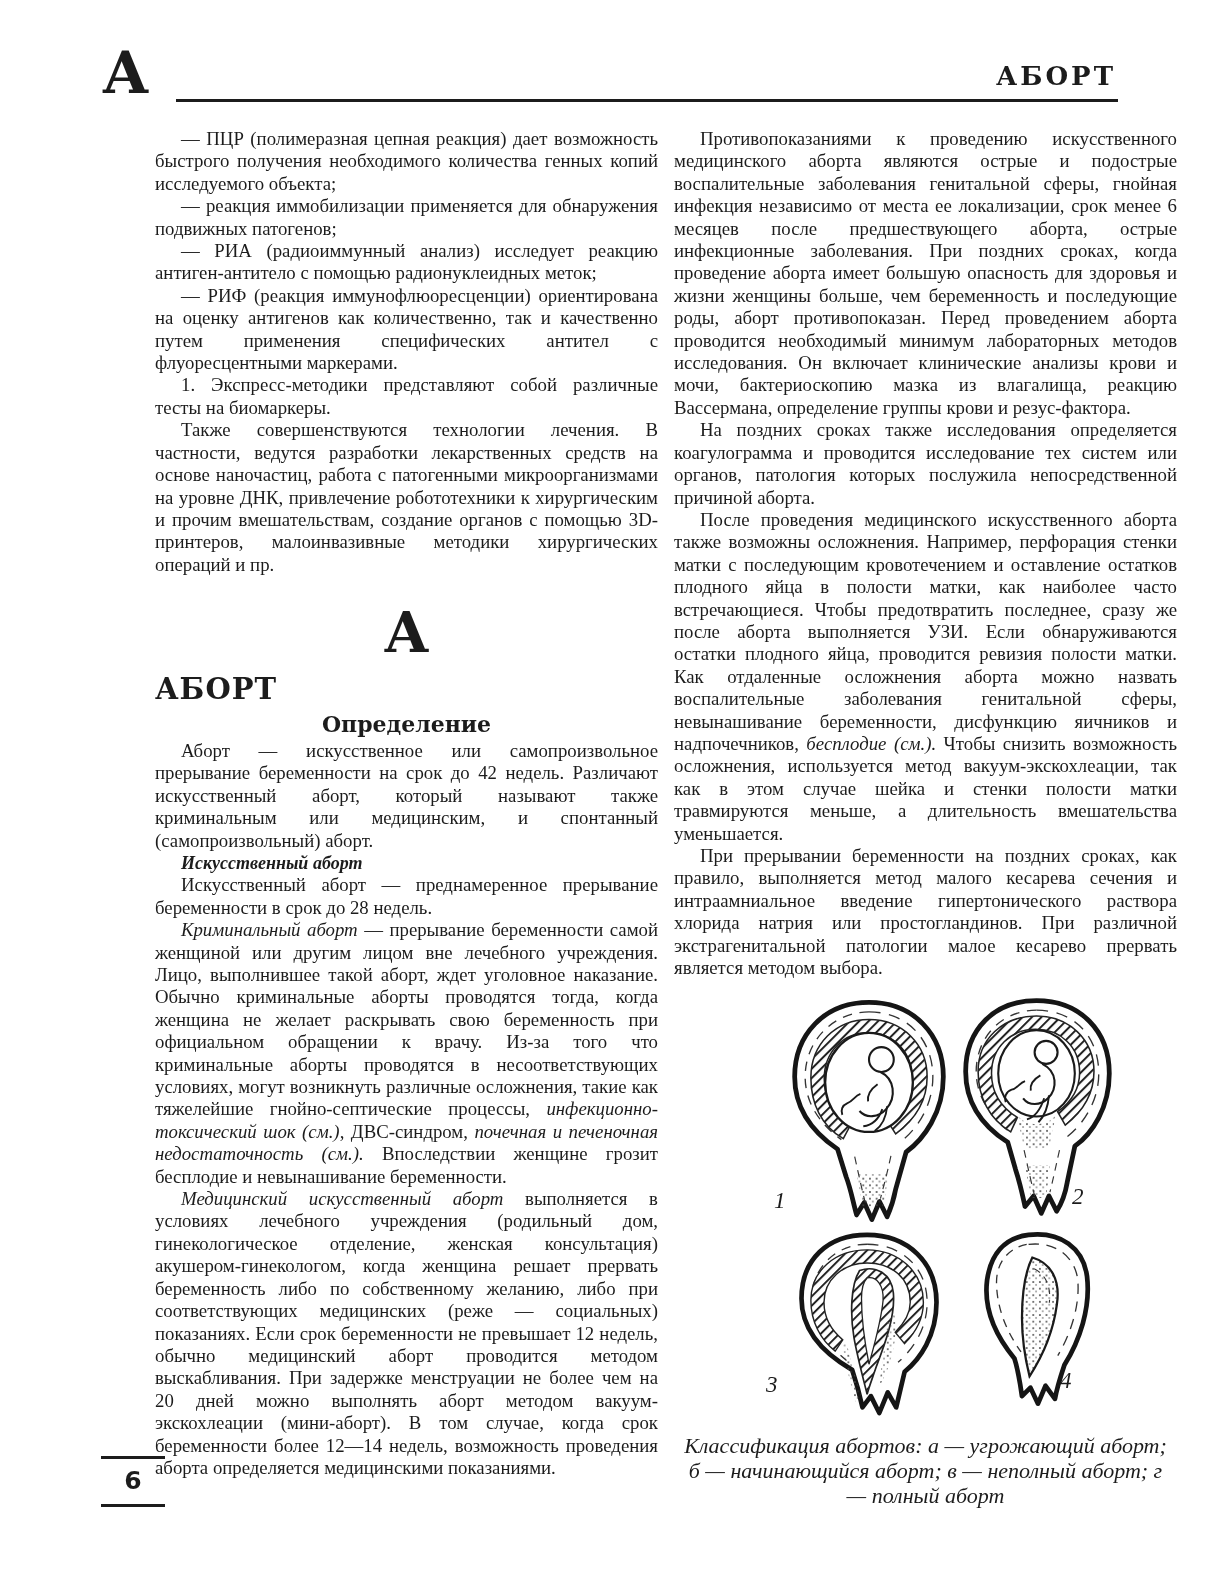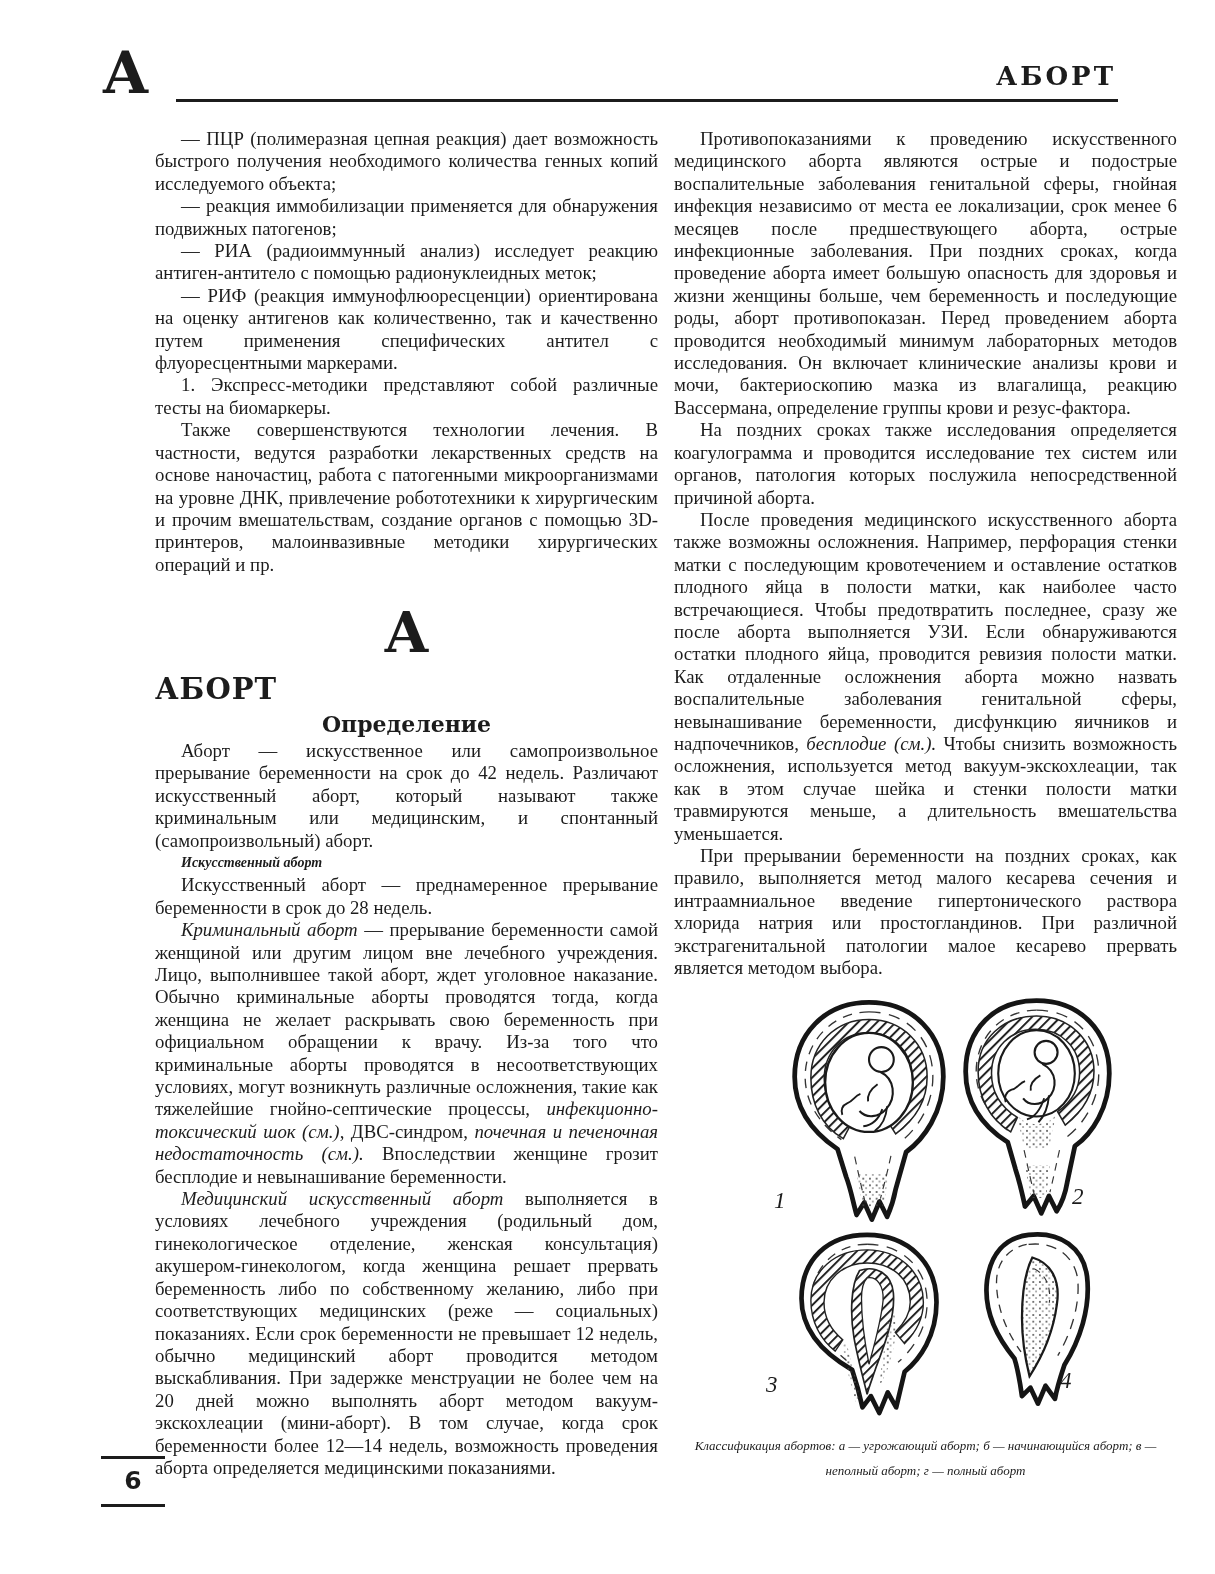--- a/index.html
+++ b/index.html
@@ -38,34 +38,34 @@
   .sec-title {
     font-family:"DejaVu Serif", serif; font-weight:bold;
     font-size:29px; letter-spacing:1px; margin:6px 0 12px !important;
     text-indent:0 !important; text-align:left;
   }
   .def-heading {
     font-family:"DejaVu Serif", serif; font-weight:bold;
     font-size:22px; margin:4px 0 5px !important;
     text-indent:0 !important; text-align:center;
   }
-  .sub-ital { font-weight:bold; font-style:italic; font-size:14px; }
+  .sub-ital { font-weight:bold; font-style:italic; font-size:18px; }
   .figure { position:relative; height:440px; margin-top:14px; }
   .figure svg { position:absolute; }
   #fig1 { left:114px; top:2px;  width:162px; height:232px; }
   #fig2 { left:284px; top:0;    width:158px; height:224px; }
   #fig3 { left:120px; top:236px; width:150px; height:202px; }
   #fig4 { left:298px; top:232px; width:132px; height:198px; }
   .fig-label { position:absolute; font-style:italic; font-size:23px; line-height:1; }
   #lbl1 { left:100px; top:196px; }
   #lbl2 { left:398px; top:192px; }
   #lbl3 { left:92px;  top:380px; }
   #lbl4 { left:386px; top:376px; }
   .caption {
-    text-align:center; font-style:italic; font-size:13px;
+    text-align:center; font-style:italic; font-size:22px;
     line-height:25px; margin-top:14px; text-indent:0 !important; padding:0 8px;
   }
   .pagenum {
     position:absolute; left:101px; top:1456px; width:64px;
     border-top:3px solid #1c1c1c; border-bottom:3px solid #1c1c1c;
     text-align:center; padding:7px 0 9px;
     font-family:"DejaVu Sans", sans-serif; font-weight:bold; font-size:25px;
   }
 </style>
 </head>

